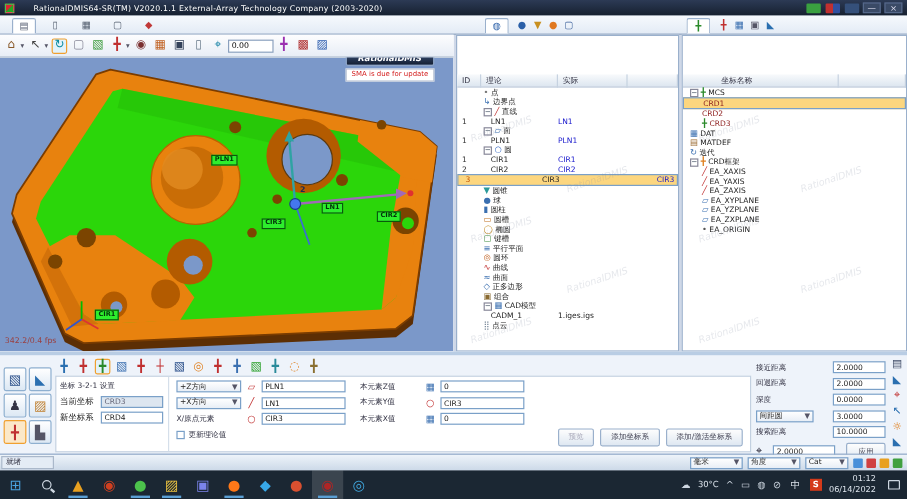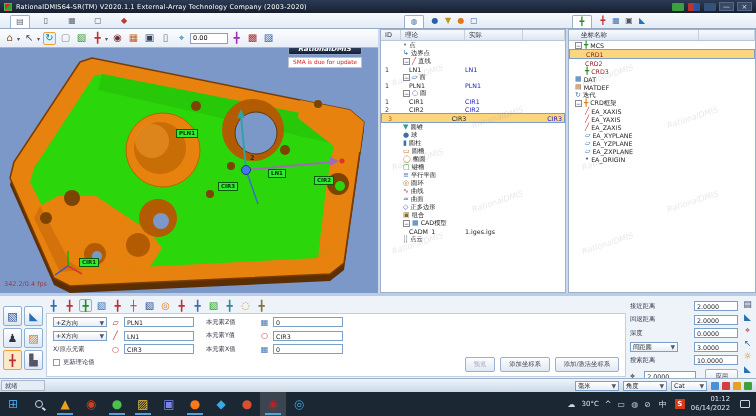--- a/index.html
+++ b/index.html
@@ -8,21 +8,21 @@
   .abs { position:absolute; }
   .icon { display:inline-flex; align-items:center; justify-content:center; width:13px; height:13px; font-size:10px; line-height:1; }
   .icon.sm { width:10px; height:10px; font-size:8px; }
   .strip { display:flex; align-items:center; gap:3px; }
   .strip .icon { cursor:default; }
   .strip .icon.active { border:1px solid #f0a030; background:#e2f2fa; border-radius:2px; }
   .caret { font-size:6px; color:#556; margin-left:-2px; }
 
   
   #titlebar { left:0; top:0; width:756px; height:13px; background:linear-gradient(#2c3a55,#16202f); color:#fff; display:flex; align-items:center; padding:0 4px; }
-  #titlebar .ttl { font-size:6.5px; margin-left:4px; letter-spacing:.2px; }
+  #titlebar .ttl { font-size:6.5px; margin-left:16px; letter-spacing:.2px; }
   #applogo { width:8px; height:8px; background:linear-gradient(135deg,#d23 50%,#2a2 50%); border:1px solid #fff3; }
   #titlebar .spacer { flex:1; }
   .tb-ico { width:12px; height:8px; margin-left:4px; border-radius:1px; }
   .winbtn { width:15px; height:9px; margin-left:3px; background:#3a4a66; color:#dde; font-size:7px; display:flex; align-items:center; justify-content:center; border:1px solid #55688a; }
 
   
   #tabstrip { left:0; top:13px; width:756px; height:16px; background:linear-gradient(#f6f9fd,#e3ebf5); border-bottom:1px solid #93a8c4; }
   .tabgrp { position:absolute; top:1px; height:14px; display:flex; align-items:center; gap:6px; }
   .tab { width:20px; height:13px; display:flex; align-items:center; justify-content:center; }
   .tab.on { background:#fff; border:1px solid #9ab0cc; border-bottom:none; border-radius:2px 2px 0 0; }
@@ -36,21 +36,21 @@
   #fps { position:absolute; left:4px; bottom:5px; color:#9a4040; font-size:6.5px; }
   #brandbox { position:absolute; right:16px; top:-5px; width:74px; text-align:center; }
   #brandlogo { background:linear-gradient(#3a4f76,#141f33); border:1px solid #8fa5c5; color:#fff; font-style:italic; font-weight:bold; font-size:7px; line-height:10px; border-radius:2px; }
   #brandmsg { margin-top:2px; background:#fff; border:1px solid #b9c4d4; color:#d42020; font-size:5.8px; line-height:9px; }
   #origin2 { position:absolute; color:#1a2a55; font-size:6.5px; font-weight:bold; }
 
   
   .panel { background:#fff; border:1px solid #9ab0cc; overflow:hidden; }
   #feat-panel { left:380px; top:29px; width:186px; height:264px; }
   #coord-panel { left:568px; top:29px; width:188px; height:264px; }
-  .phead { height:11px; background:linear-gradient(#f8fafc,#dde6f0); border-bottom:1px solid #b8c6d8; display:flex; font-size:6.5px; color:#334; align-items:center; }
+  .phead { height:11px; background:linear-gradient(#f8fafc,#dde6f0); border-bottom:1px solid #b8c6d8; display:flex; font-size:6.5px; color:#334; align-items:center;margin-top:32px; }
   .phead span { border-right:1px solid #c6d2e0; padding-left:4px; height:11px; line-height:11px; }
   .trow { height:8px; display:flex; align-items:center; font-size:6.3px; white-space:nowrap; position:relative; }
   .trow.sel { background:#fcd67f; }
   .trow .idc { width:20px; padding-left:4px; color:#333; }
   .trow.sel .idc { color:#c05000; }
   .trow .act { color:#1616cc; }
   .exp { width:7px; height:7px; border:1px solid #889; background:#fff; font-size:6px; line-height:5px; text-align:center; color:#345; margin-right:2px; flex:0 0 auto; }
   .ticon { font-size:7px; margin-right:2px; flex:0 0 auto; }
   .wm { position:absolute; color:rgba(130,142,160,.20); font-size:8px; font-style:italic; transform:rotate(-18deg); pointer-events:none; white-space:nowrap; }
 
@@ -460,21 +460,21 @@
       <span class="wm" style="left: 10px; top: 30px;">RationalDMIS</span>
       <span class="wm" style="left: 90px; top: 72px;">RationalDMIS</span>
       <span class="wm" style="left: 10px; top: 114px;">RationalDMIS</span>
       <span class="wm" style="left: 90px; top: 156px;">RationalDMIS</span>
       <span class="wm" style="left: 10px; top: 198px;">RationalDMIS</span>
     </div>
 </div>
 
 <div id="coord-panel" class="abs panel">
   <div class="phead">
-    <span style="width:130px;padding-left:12px">坐标名称</span>
+    <span style="width:130px;padding-left:32px">坐标名称</span>
     <span style="flex:1"></span>
   </div>
   <div id="coordRows" style="position:relative">
       <div class="trow" style="padding-left: 6px;">
         <span class="exp">−</span>
         <span class="ticon" style="color: rgb(42, 138, 42);">╋</span>
         <span>MCS</span>
       </div>
       <div class="trow sel" style="padding-left: 16px;">
         <span style="color: rgb(139, 26, 26);">CRD1</span>
@@ -571,20 +571,31 @@
       <span class="icon" style="color: rgb(224, 128, 32);">◎</span>
       <span class="icon" style="color: rgb(192, 48, 48);">╋</span>
       <span class="icon" style="color: rgb(58, 111, 176);">╋</span>
       <span class="icon" style="color: rgb(42, 160, 42);">▧</span>
       <span class="icon" style="color: rgb(42, 138, 154);">╋</span>
       <span class="icon" style="color: rgb(224, 128, 32);">◌</span>
       <span class="icon" style="color: rgb(138, 111, 48);">╋</span>
     </div>
 
   <div id="formbox">
+    <div id="form-left">
+      <div class="lbl">坐标 3-2-1 设置</div>
+      <div class="frow">
+        <span style="width:32px">当前坐标</span>
+        <span class="field dis" style="width:52px">CRD3</span>
+      </div>
+      <div class="frow">
+        <span style="width:32px">新坐标系</span>
+        <span class="field" style="width:52px">CRD4</span>
+      </div>
+    </div>
     <div id="form-main">
       <div class="fm-row">
         <span class="sel w54">
             <span>+Z方向</span>
             <span class="caret">▼</span>
           </span>
         <span class="fico" id="fi0" style="color: rgb(192, 48, 48);">▱</span>
         <span class="field w70">PLN1</span>
         <span class="vlbl">本元素Z值</span>
         <span class="fico" id="vi0" style="color: rgb(58, 111, 176);">▦</span>

